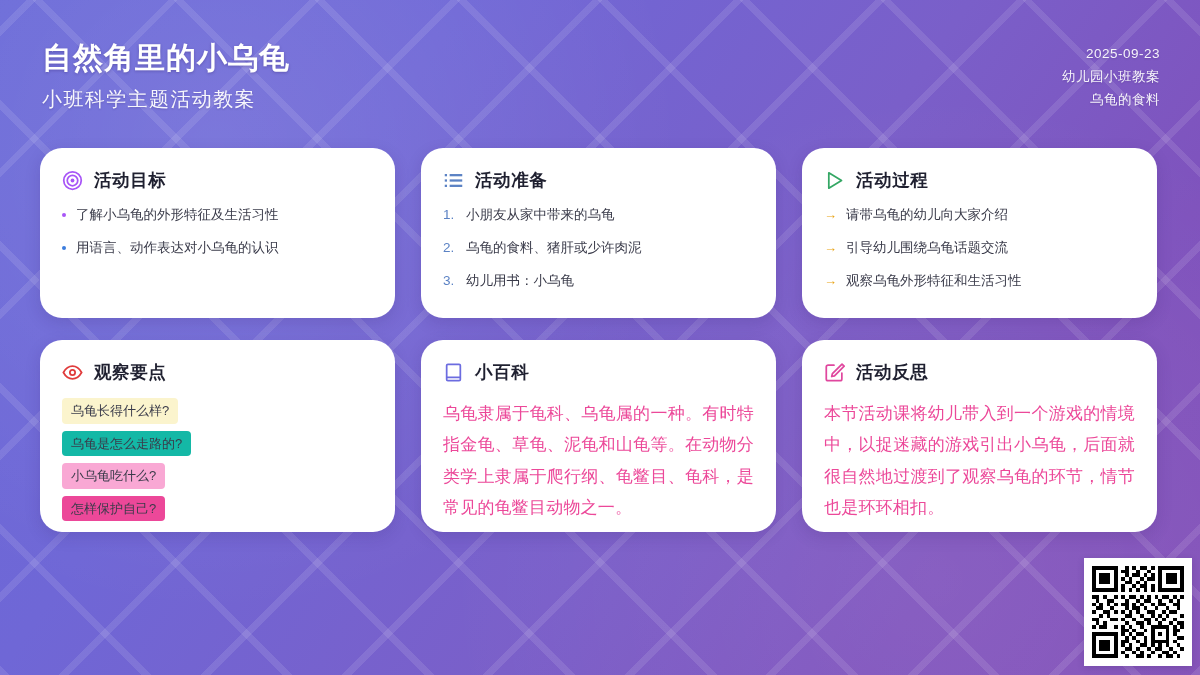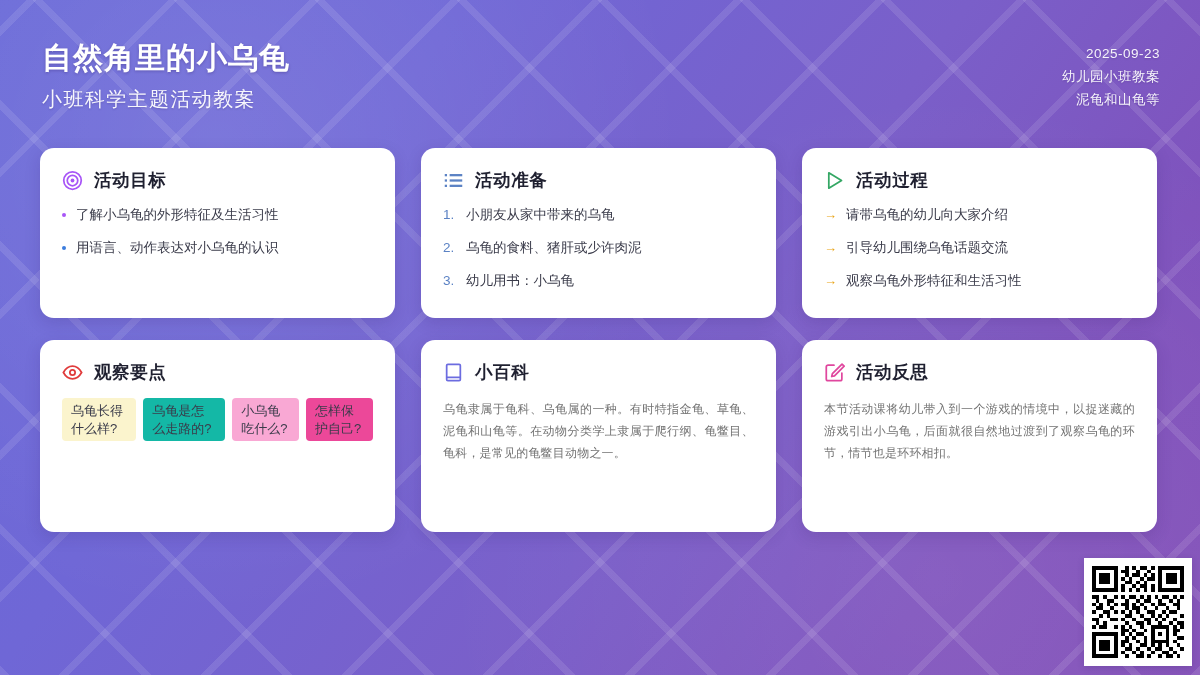--- a/index.html
+++ b/index.html
@@ -90,21 +90,21 @@
     left: 40px;
     width: 1120px;
     display: grid;
     grid-template-columns: repeat(3, 355px);
     grid-template-rows: 170px 192px;
     column-gap: 26px;
     row-gap: 22px;
   }
   .card {
     background: #ffffff;
-    border-radius: 14px;
+    border-radius: 22px;
     padding: 20px 22px 1px 22px;
     box-shadow: 0 5px 16px rgba(48,24,100,0.16);
     overflow: hidden;
   }
   .card-head {
     display: flex;
     align-items: center;
     gap: 11px;
     margin-bottom: 14px;
   }
@@ -169,33 +169,33 @@
     margin-bottom: 14px;
   }
   ul.arrows li .arrow {
     color: #e8a317;
     font-size: 13px;
     line-height: 1.35;
     flex: 0 0 auto;
   }
 
   
-  .tags { display: flex; flex-direction: row; align-items: center; gap: 7px; }
+  .tags { display: flex; flex-direction: column; align-items: flex-start; gap: 7px; }
   .tag {
     font-size: 13px;
     color: #3a3b4a;
     padding: 4px 9px;
     border-radius: 4px;
     line-height: 1.35;
   }
 
   
   .para {
-    font-size: 12px;
-    color: #737373;
+    font-size: 17px;
+    color: #ec4899;
     line-height: 1.85;
     letter-spacing: 0.2px;
     text-align: justify;
   }
 
   
   .qr-wrap {
     position: absolute;
     left: 1084px;
     top: 558px;
@@ -216,21 +216,21 @@
 <div class="page">
 
   <div class="header">
     <div class="title-block">
       <div class="doc-title">自然角里的小乌龟</div>
       <div class="doc-subtitle">小班科学主题活动教案</div>
     </div>
     <div class="meta-block">
       <div class="meta-line">2025-09-23</div>
       <div class="meta-line">幼儿园小班教案</div>
-      <div class="meta-line">泥龟和山龟等</div>
+      <div class="meta-line">乌龟的食料</div>
     </div>
   </div>
 
   <div class="grid">
 
     <div class="card">
       <div class="card-head">
         <svg class="card-icon" viewBox="0 0 24 24">
           <circle cx="12" cy="12" r="10" fill="none" stroke="#a855f7" stroke-width="2"></circle>
           <circle cx="12" cy="12" r="6" fill="none" stroke="#a855f7" stroke-width="2"></circle>

